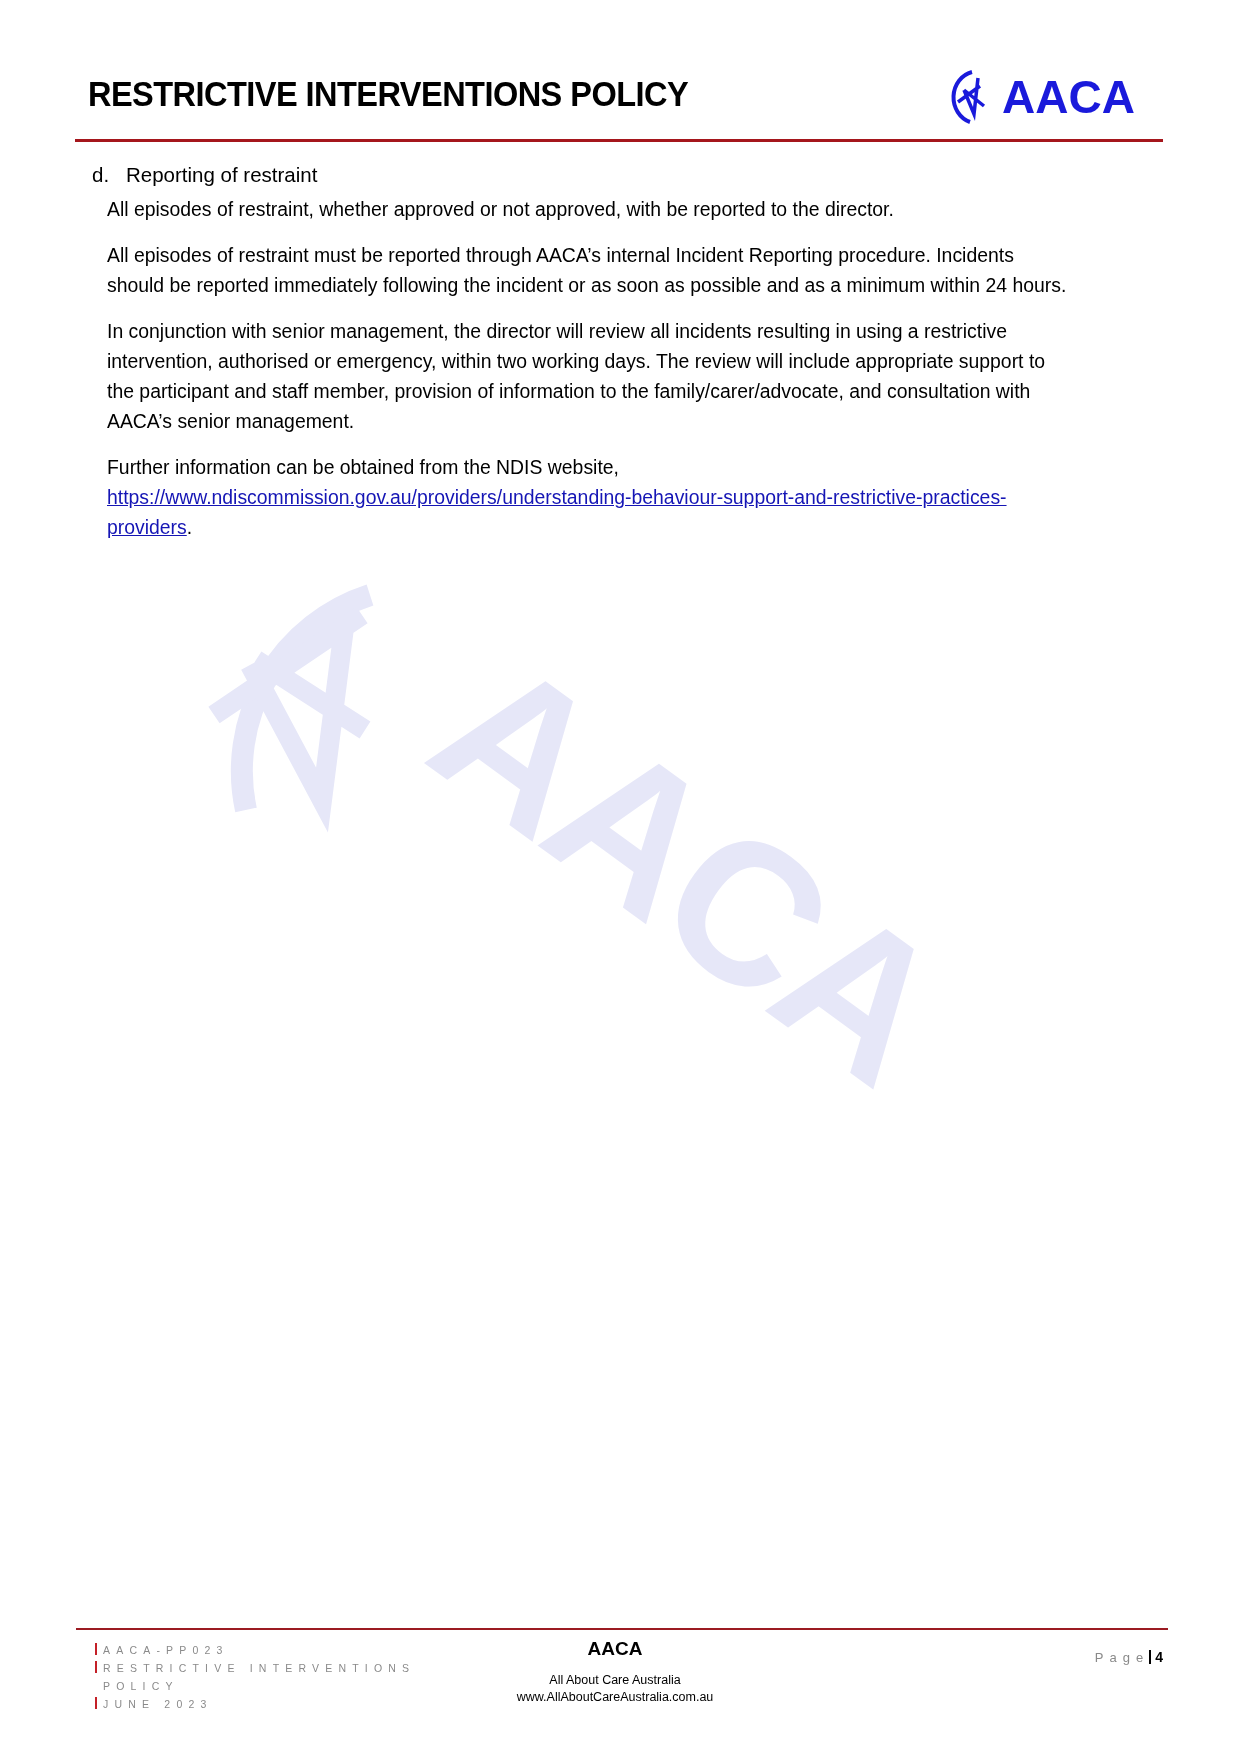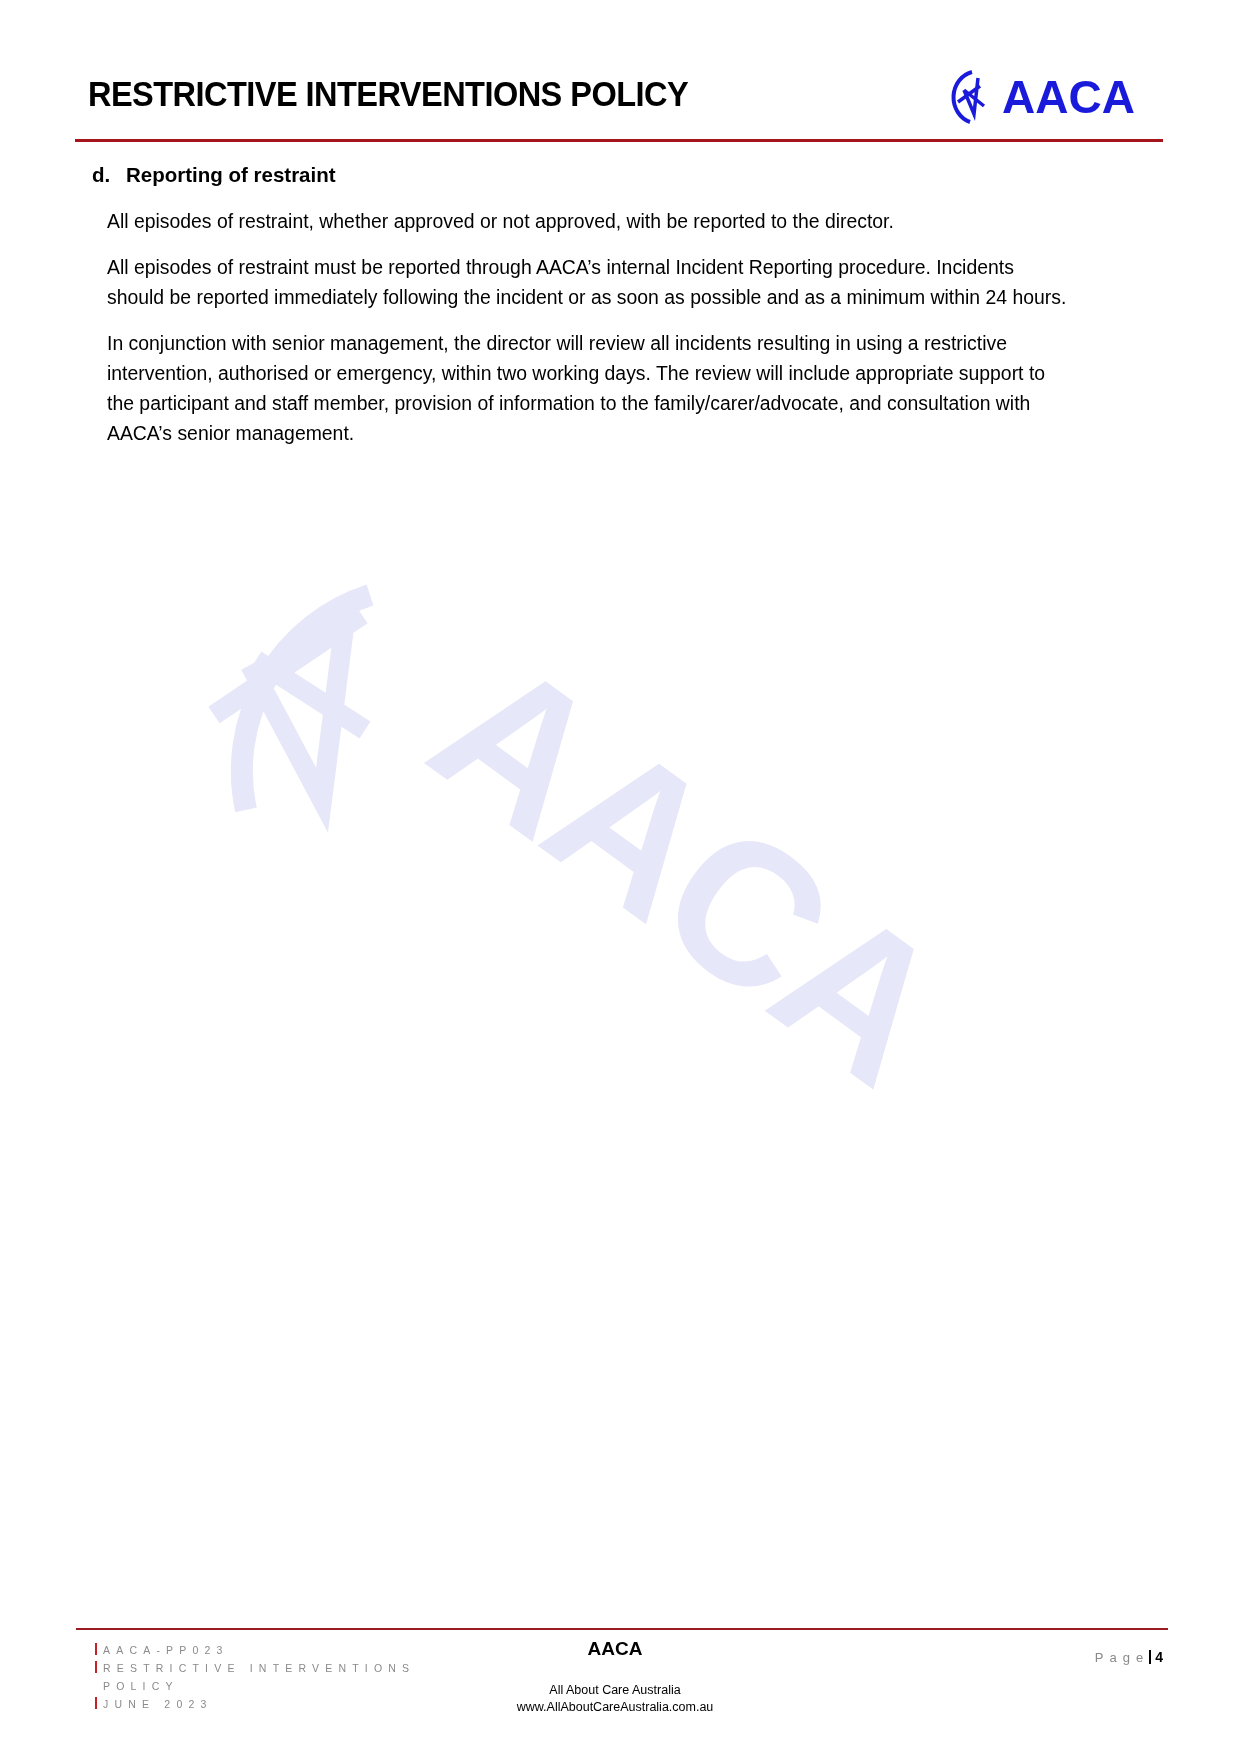--- a/index.html
+++ b/index.html
@@ -15,34 +15,34 @@
       transform: scaleX(0.93); transform-origin: left top;
     }
     .logo { position: absolute; left: 950px; top: 68px; display: flex; align-items: center; }
     .logo-text {
       font-family: "Liberation Sans", sans-serif; font-weight: bold; font-size: 46px;
       color: #1a1adb; letter-spacing: 0px; margin-left: 8px; line-height: 1;
     }
     .header-rule { position: absolute; left: 75px; top: 139px; width: 1088px; height: 3px; background: #a5161c; }
 
     .content { position: absolute; left: 90px; top: 160px; width: 1080px; font-size: 19.4px; line-height: 30px; }
-    .section-heading { font-weight: bold; font-size: 20.5px; margin: 0 0 16px 2px; line-height: 30px; }
+    .section-heading { font-weight: normal; font-size: 20.5px; margin: 0 0 4px 2px; line-height: 30px; }
     .section-heading .num { display: inline-block; width: 34px; }
     .para { margin: 0 0 16px 17px; width: 1060px; }
     .para .line { display: block; white-space: nowrap; }
     .link { color: #1515b5; text-decoration: underline; }
 
     .footer-rule { position: absolute; left: 76px; top: 1628px; width: 1092px; height: 1.5px; background: #9b1b22; }
     .footer-left { position: absolute; left: 88px; top: 1641px; font-size: 10.5px; color: #8a8a8a; letter-spacing: 6.2px; line-height: 18px; margin-left: 7px; }
     .footer-left .row { display: block; white-space: nowrap; }
     .footer-left .bar { display: inline-block; width: 2px; height: 12px; background: #c42028; margin-right: 6px; vertical-align: -1px; }
     .footer-left .nobar { display: inline-block; width: 8px; }
     .footer-center { position: absolute; left: 500px; top: 1636px; width: 230px; text-align: center; }
     .footer-brand { font-weight: bold; font-size: 19px; line-height: 26px; }
-    .footer-sub { font-size: 12.5px; line-height: 17px; margin-top: 20px; }
+    .footer-sub { font-size: 12.5px; line-height: 17px; margin-top: 10px; }
     .footer-right { position: absolute; right: 78px; top: 1640px; font-size: 13px; margin-top: 9px; }
     .page-word { color: #8a8a8a; letter-spacing: 6px; }
     .page-sep { display: inline-block; width: 2px; height: 14px; background: #000; margin: 0 4px 0 0; vertical-align: -2px; }
     .page-num { font-weight: bold; font-size: 14px; }
   </style>
 </head>
 <body>
 
 <svg class="watermark" viewBox="0 0 1241 1754" xmlns="http://www.w3.org/2000/svg">
   <g fill="none" stroke="#e6e7f8" stroke-width="22" stroke-linecap="butt">
@@ -78,20 +78,25 @@
     <span class="line">should be reported immediately following the incident or as soon as possible and as a minimum within 24 hours.</span>
   </p>
 
   <p class="para">
     <span class="line">In conjunction with senior management, the director will review all incidents resulting in using a restrictive</span>
     <span class="line">intervention, authorised or emergency, within two working days.  The review will include appropriate support to</span>
     <span class="line">the participant and staff member, provision of information to the family/carer/advocate, and consultation with</span>
     <span class="line">AACA’s senior management.</span>
   </p>
 
+  <p class="para">
+    <span class="line">Further information can be obtained from the NDIS website,</span>
+    <span class="line"><a class="link">https://www.ndiscommission.gov.au/providers/understanding-behaviour-support-and-restrictive-practices-</a></span>
+    <span class="line"><a class="link">providers</a><span>.</span></span>
+  </p>
 </div>
 
 <div class="footer-rule"></div>
 <div class="footer-left">
   <span class="row"><span class="bar"></span><span>AACA-PP023</span></span>
   <span class="row"><span class="bar"></span><span>RESTRICTIVE INTERVENTIONS</span></span>
   <span class="row"><span class="nobar"></span><span>POLICY</span></span>
   <span class="row"><span class="bar"></span><span>JUNE 2023</span></span>
 </div>
 <div class="footer-center">

